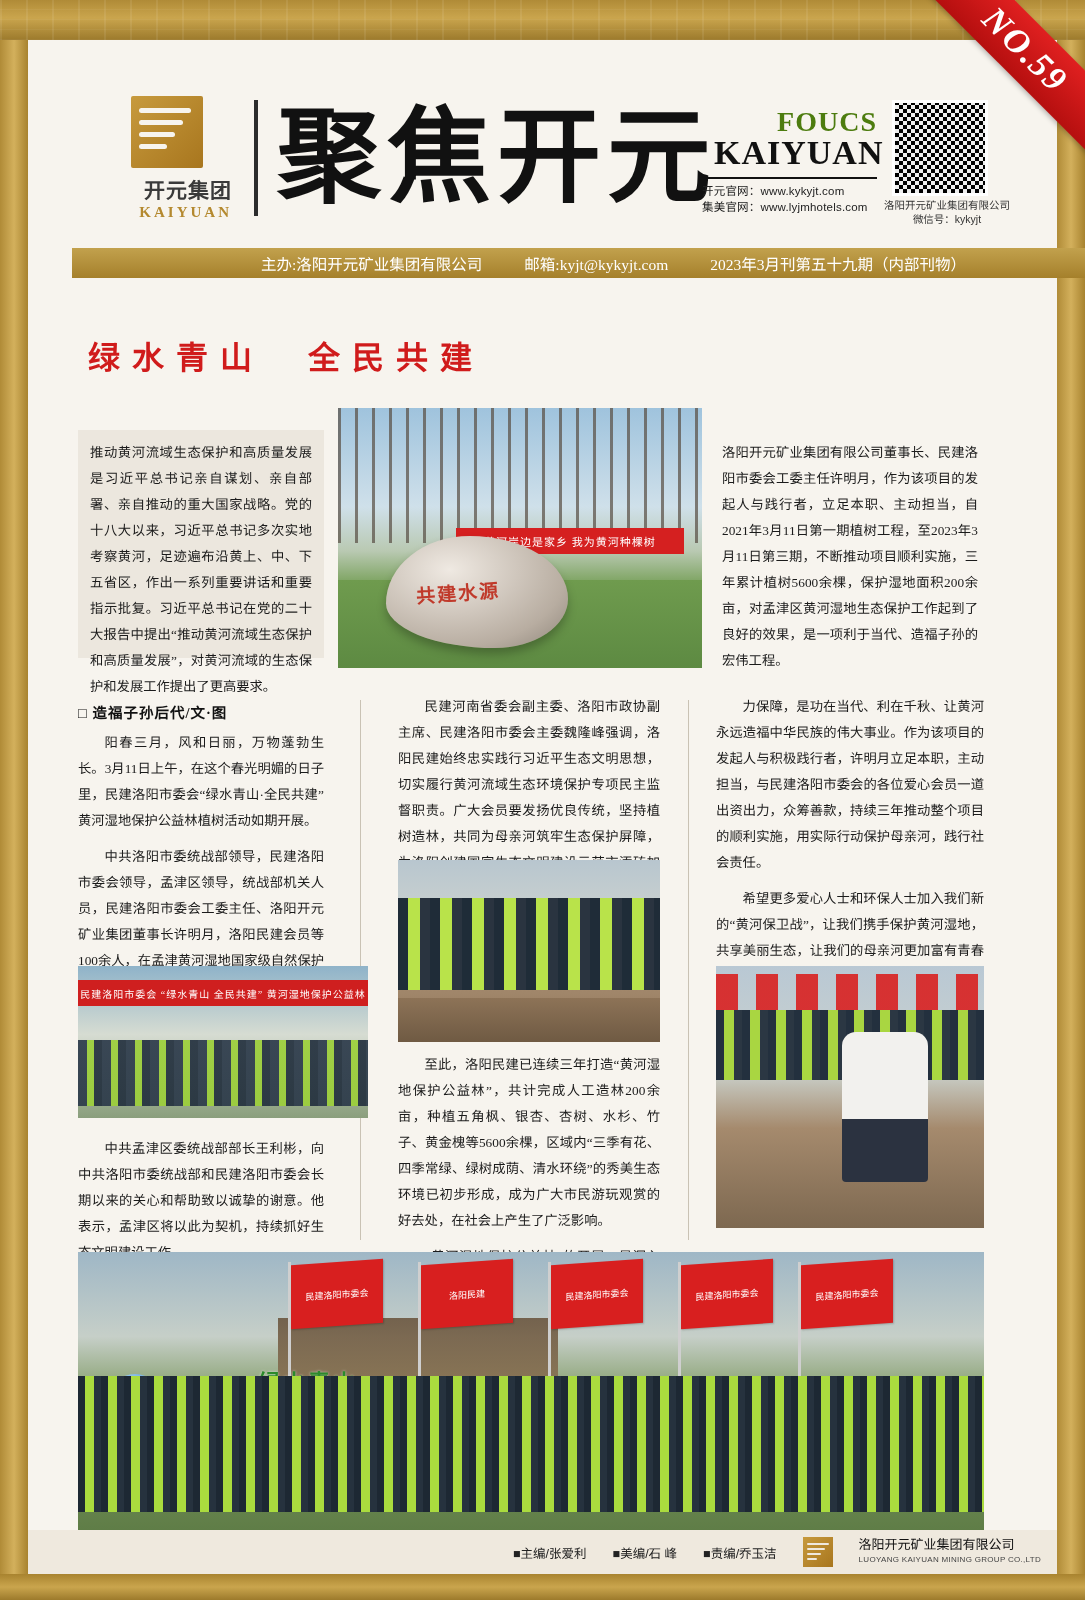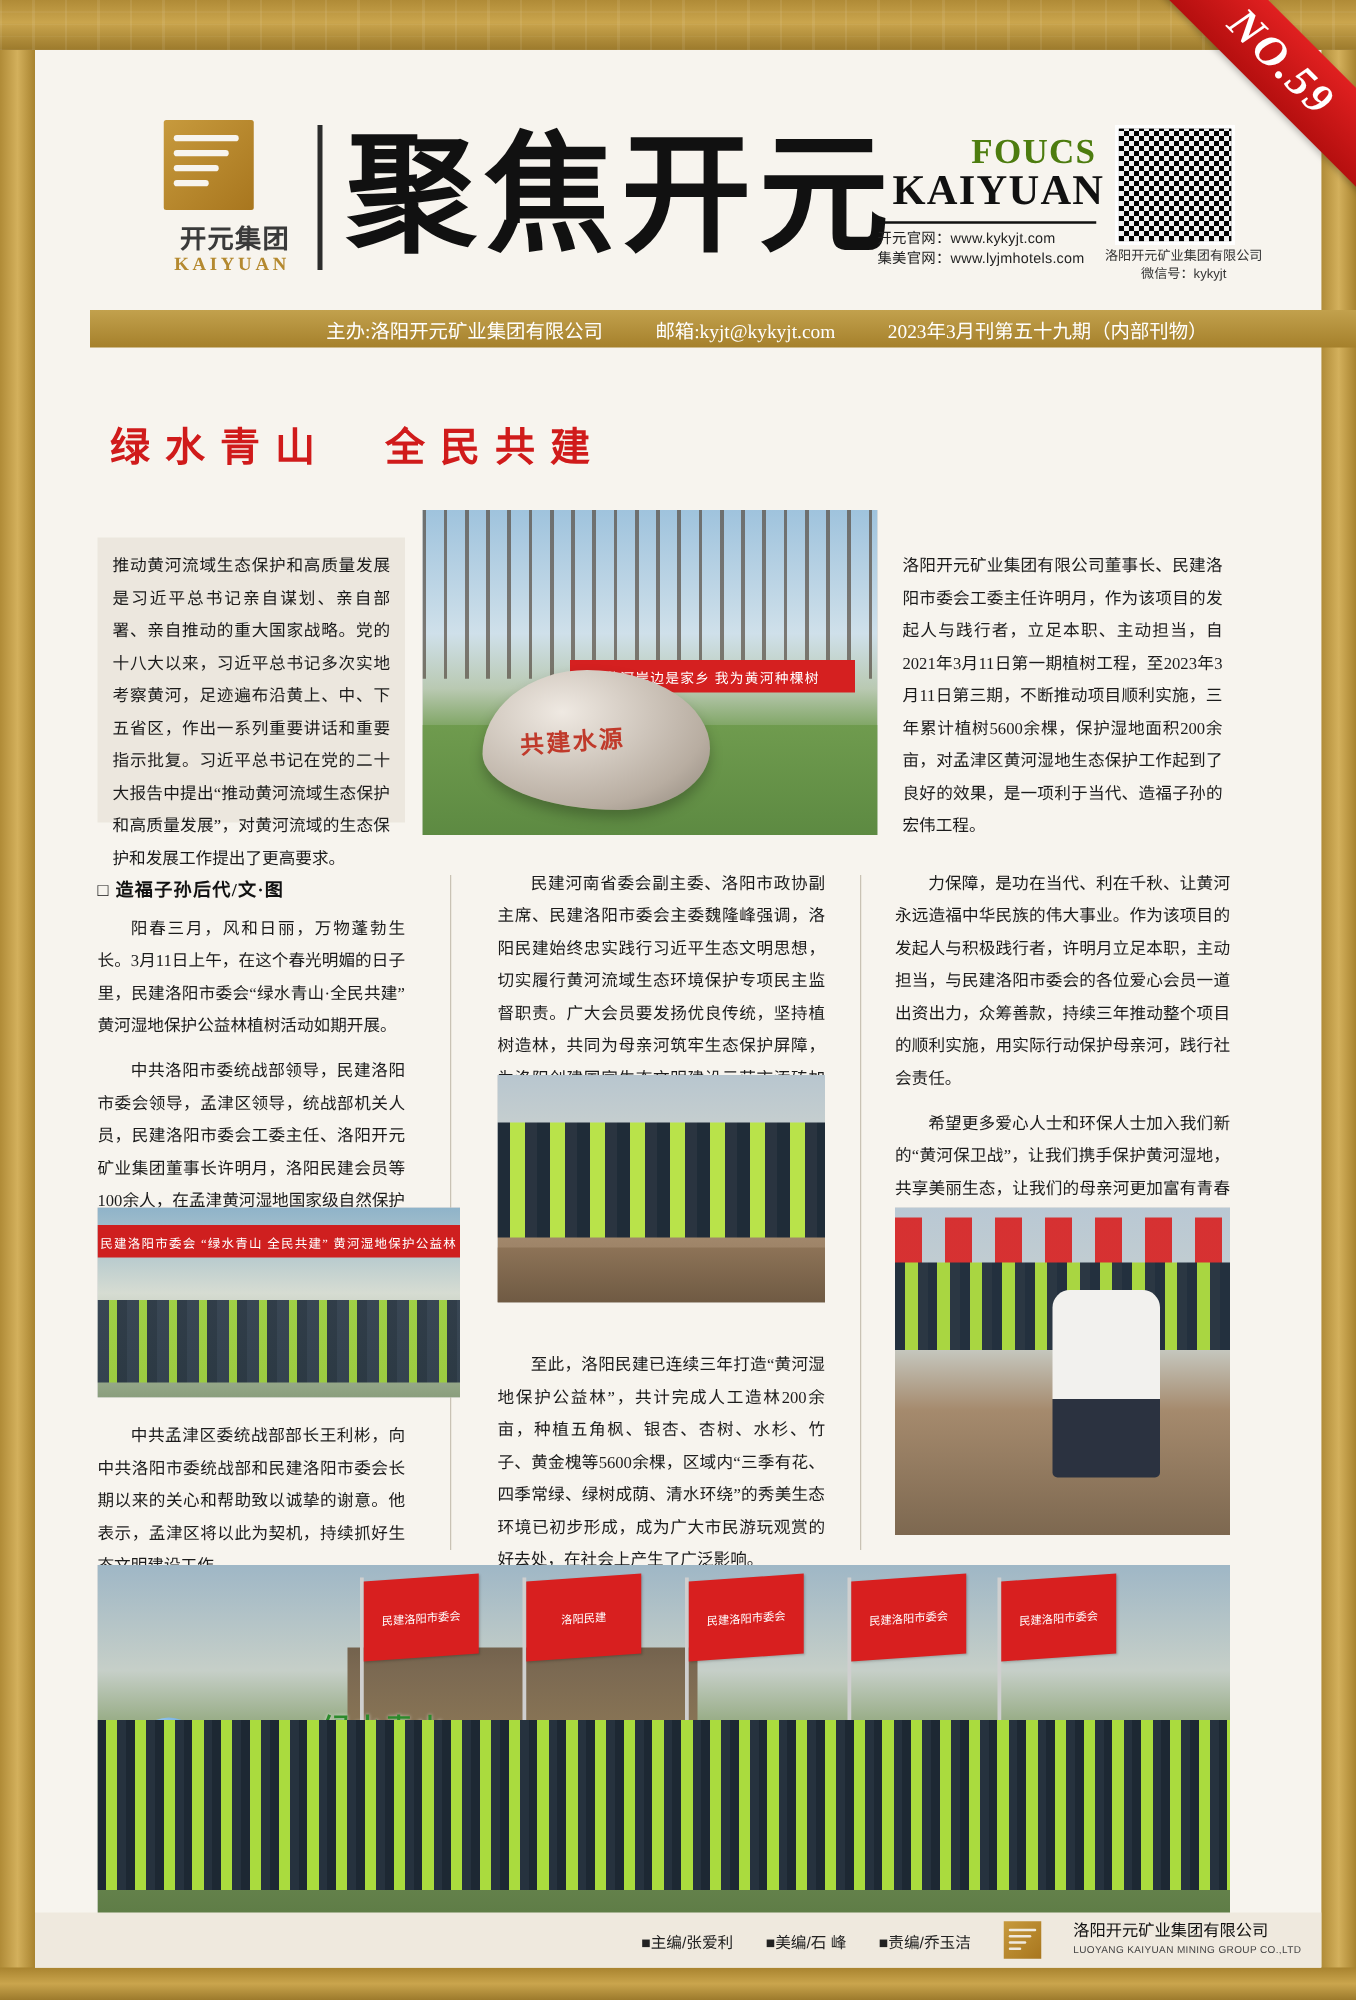--- a/index.html
+++ b/index.html
@@ -368,21 +368,21 @@
   <div class="col" id="col2">
     <p>民建河南省委会副主委、洛阳市政协副主席、民建洛阳市委会主委魏隆峰强调，洛阳民建始终忠实践行习近平生态文明思想，切实履行黄河流域生态环境保护专项民主监督职责。广大会员要发扬优良传统，坚持植树造林，共同为母亲河筑牢生态保护屏障，为洛阳创建国家生态文明建设示范市添砖加瓦。</p>
   </div>
 
   <div class="photo" id="photo-mid">
     <div class="bg"></div>
     <div class="people"></div>
     <div class="dirt"></div>
   </div>
 
-  <div class="col" style="left:398px;top:1052px;width:262px;margin-top:27px;">
+  <div class="col" style="left:398px;top:1052px;width:262px;">
     <p>至此，洛阳民建已连续三年打造“黄河湿地保护公益林”，共计完成人工造林200余亩，种植五角枫、银杏、杏树、水杉、竹子、黄金槐等5600余棵，区域内“三季有花、四季常绿、绿树成荫、清水环绕”的秀美生态环境已初步形成，成为广大市民游玩观赏的好去处，在社会上产生了广泛影响。</p>
     <p>“黄河湿地保护公益林“的开展，是深入推动黄河流域生态保护和高质量发展的有</p>
   </div>
 
   <div class="col" id="col3">
     <p>力保障，是功在当代、利在千秋、让黄河永远造福中华民族的伟大事业。作为该项目的发起人与积极践行者，许明月立足本职，主动担当，与民建洛阳市委会的各位爱心会员一道出资出力，众筹善款，持续三年推动整个项目的顺利实施，用实际行动保护母亲河，践行社会责任。</p>
     <p>希望更多爱心人士和环保人士加入我们新的“黄河保卫战”，让我们携手保护黄河湿地，共享美丽生态，让我们的母亲河更加富有青春活力，造福子孙后代！</p>
   </div>
 
   <div class="photo" id="photo-right">

